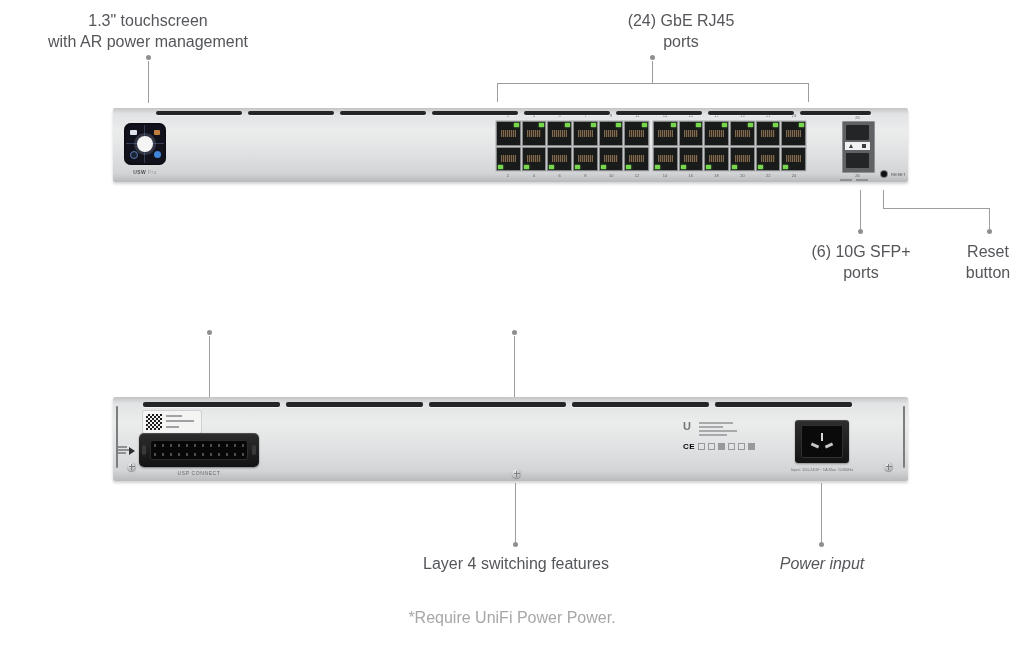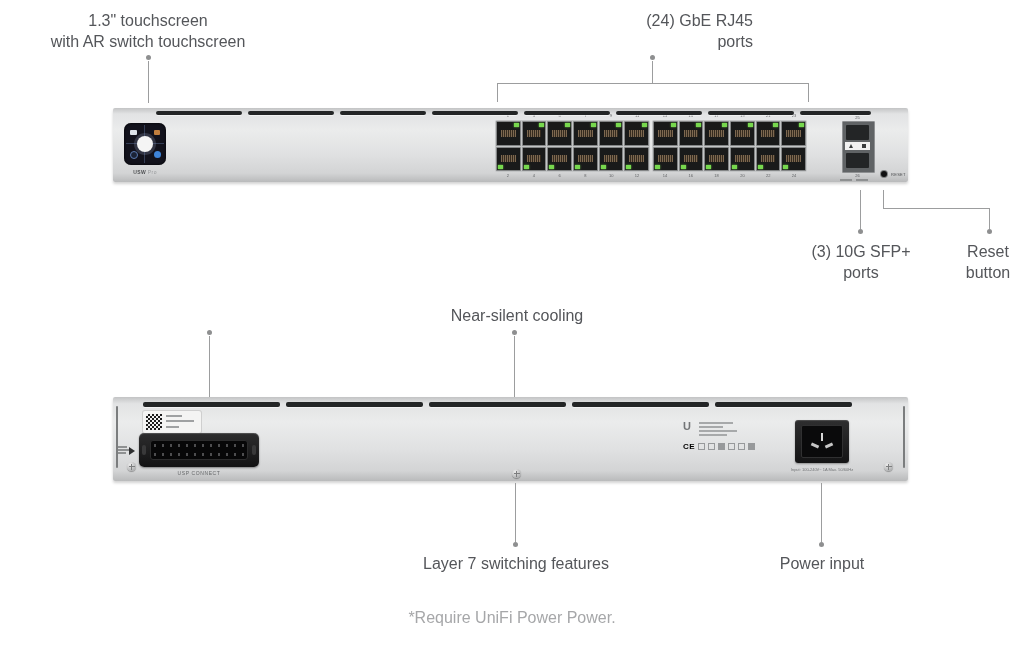--- a/index.html
+++ b/index.html
@@ -100,26 +100,26 @@
 
   #footnote{position:absolute;left:0;top:609px;width:1024px;text-align:center;font-size:16px;color:#a6a7a9;}
 </style>
 </head>
 <body>
 
 <div id="stage">
 
   <div class="callout-label" style="left:18px;top:10px;width:260px;">
     <div>1.3" touchscreen</div>
-    <div>with AR switch touchscreen</div>
+    <div>with AR power management</div>
   </div>
   <div class="cl-dot" style="left:146px;top:55px;"></div>
   <div class="cl-line" style="left:148px;top:61px;height:42px;"></div>
 
-  <div class="callout-label" style="left:553px;top:10px;width:200px;text-align:right;">
+  <div class="callout-label" style="left:581px;top:10px;width:200px;">
     <div>(24) GbE RJ45</div>
     <div>ports</div>
   </div>
   <div class="cl-dot" style="left:650px;top:55px;"></div>
   <div class="cl-line" style="left:652px;top:61px;height:22px;"></div>
   <div class="bracket" style="left:497px;top:83px;width:310px;height:18px;"></div>
 
   <div class="panel" id="front-panel">
     <div id="touchscreen">
       <div class="ts-v"></div>
@@ -289,37 +289,36 @@
       <div class="vent" style="left: 319px; top: 3px; width: 86px;"></div>
       <div class="vent" style="left: 411px; top: 3px; width: 86px;"></div>
       <div class="vent" style="left: 503px; top: 3px; width: 86px;"></div>
       <div class="vent" style="left: 595px; top: 3px; width: 86px;"></div>
       <div class="vent" style="left: 687px; top: 3px; width: 71px;"></div>
     </div>
 
   <div class="cl-line" style="left:860px;top:190px;height:39px;"></div>
   <div class="cl-dot" style="left:858px;top:229px;"></div>
   <div class="callout-label" style="left:781px;top:241px;width:160px;">
-    <div>(3) 10G SFP+</div>
+    <div>(6) 10G SFP+</div>
     <div>ports</div>
   </div>
 
   <div class="cl-line" style="left:883px;top:190px;height:18px;"></div>
   <div class="cl-hline" style="left:883px;top:208px;width:107px;"></div>
   <div class="cl-line" style="left:989px;top:208px;height:21px;"></div>
   <div class="cl-dot" style="left:987px;top:229px;"></div>
   <div class="callout-label" style="left:927px;top:241px;width:122px;">
     <div>Reset</div>
     <div>button</div>
   </div>
 
   <div class="cl-dot" style="left:207px;top:330px;"></div>
   <div class="cl-line" style="left:209px;top:336px;height:61px;"></div>
 
-  <div class="callout-label" style="left:397px;top:305px;width:240px;">Near-silent cooling</div>
   <div class="cl-dot" style="left:512px;top:330px;"></div>
   <div class="cl-line" style="left:514px;top:336px;height:61px;"></div>
 
   <div class="panel" id="rear-panel">
     <div class="groove" style="left:3px;"></div>
     <div class="groove" style="left:790px;"></div>
 
     <div id="qr-sticker">
       <div id="qr-code"></div>
     <div class="sticker-line" style="top: 4px; width: 16px;"></div>
@@ -395,20 +394,20 @@
     <div id="power-text">Input: 100-240V~ 1A Max. 50/60Hz</div>
   <div class="vent vent-rear" style="left: 30px; top: 5px; width: 137px;"></div>
       <div class="vent vent-rear" style="left: 173px; top: 5px; width: 137px;"></div>
       <div class="vent vent-rear" style="left: 316px; top: 5px; width: 137px;"></div>
       <div class="vent vent-rear" style="left: 459px; top: 5px; width: 137px;"></div>
       <div class="vent vent-rear" style="left: 602px; top: 5px; width: 137px;"></div>
     </div>
 
   <div class="cl-line" style="left:515px;top:483px;height:59px;"></div>
   <div class="cl-dot" style="left:513px;top:542px;"></div>
-  <div class="callout-label" style="left:386px;top:553px;width:260px;">Layer 7 switching features</div>
+  <div class="callout-label" style="left:386px;top:553px;width:260px;">Layer 4 switching features</div>
 
   <div class="cl-line" style="left:821px;top:483px;height:59px;"></div>
   <div class="cl-dot" style="left:819px;top:542px;"></div>
-  <div class="callout-label" style="left:742px;top:553px;width:160px;">Power input</div>
+  <div class="callout-label" style="left:742px;top:553px;width:160px;font-style:italic;">Power input</div>
 
   <div id="footnote">*Require UniFi Power Power.</div>
 </div>
 
 </body></html>

